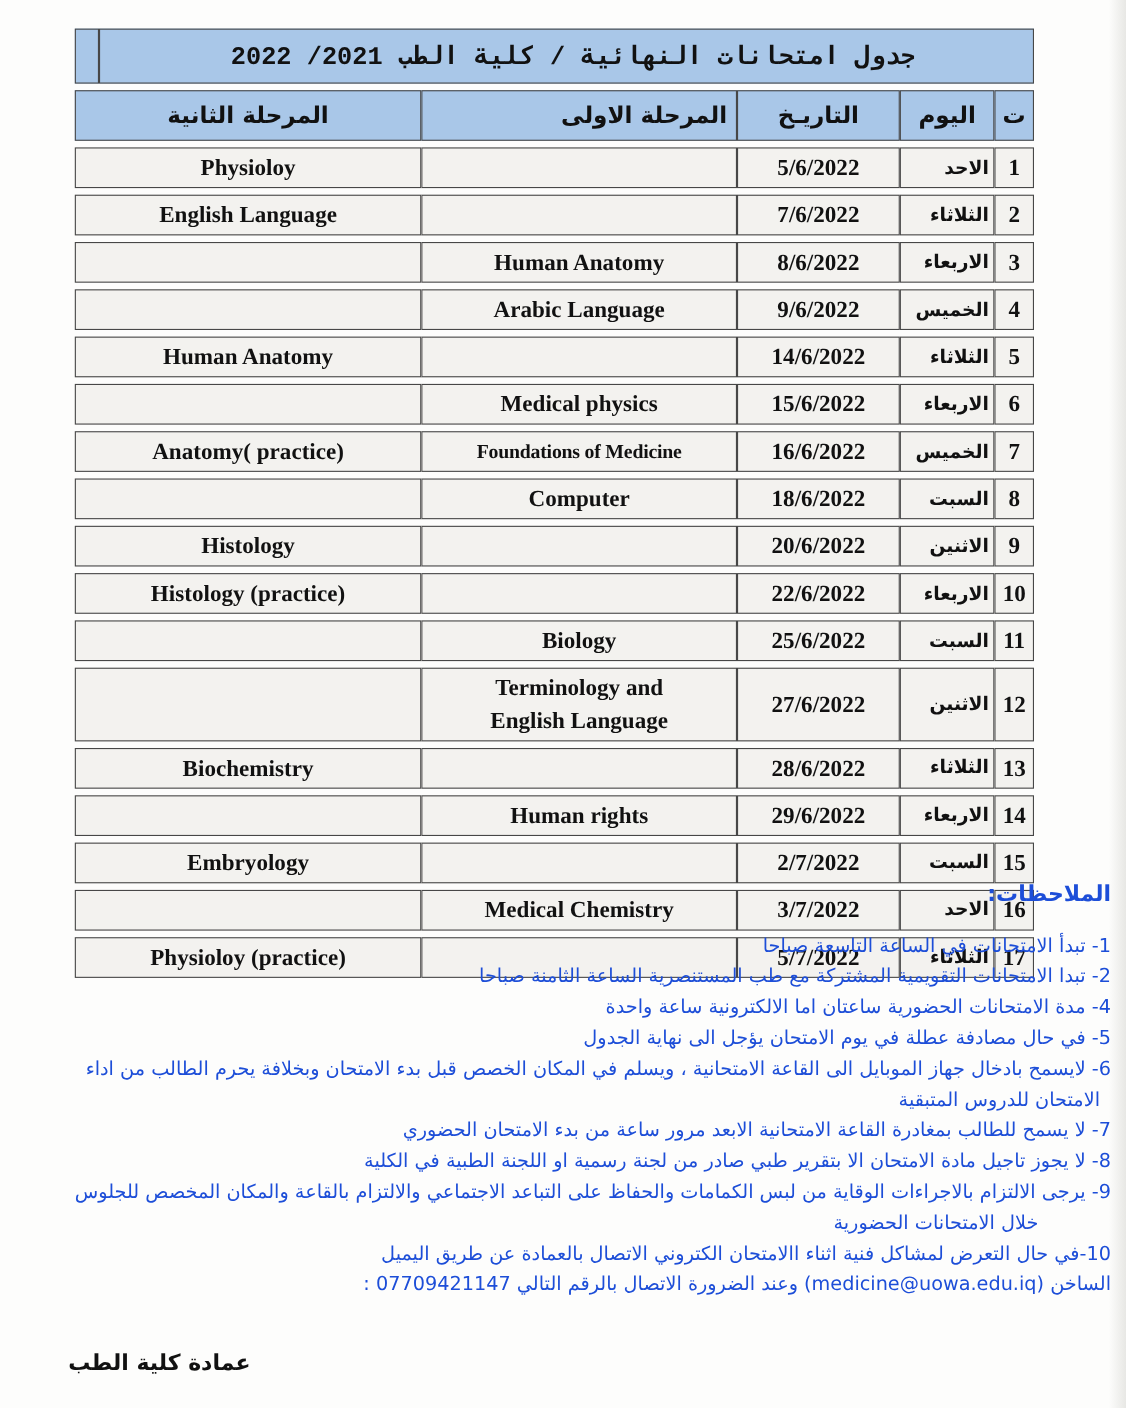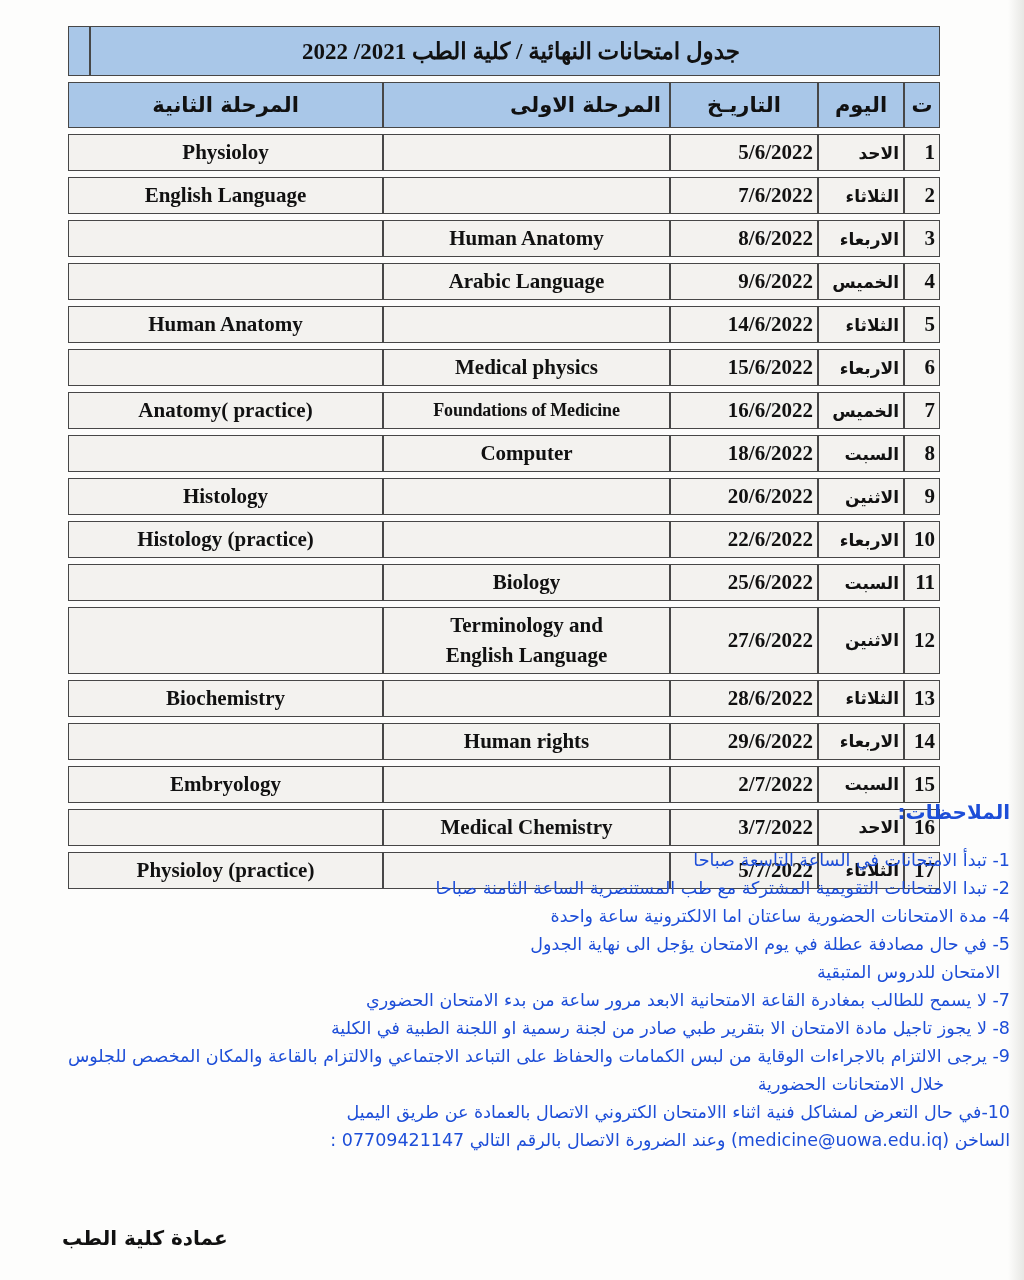--- a/index.html
+++ b/index.html
@@ -37,35 +37,35 @@
     padding:2px 4px;
     vertical-align:middle;
     overflow:hidden;
   }
   tr.title-row td {
     background:var(--header-blue, #a9c7e8);
     height:44px;
     text-align:center;
     font-weight:bold;
     font-size:23px;
-    font-family:Liberation Serif, serif;
+    font-family:Liberation Mono, monospace;
     padding-left:16px;
   }
   tr.head-row th {
     background:var(--header-blue, #a9c7e8);
     height:40px;
     font-weight:bold;
     font-size:21px;
     text-align:center;
   }
   tr.head-row th.h-stage1 { text-align:right; padding-right:8px; }
   tr.data-row td { height:31px; }
   td.cell-num, td.cell-date {
     font-family:"Liberation Serif","DejaVu Sans",serif;
-    font-weight:bold; font-size:21px; text-align:right;
+    font-weight:bold; font-size:21px; text-align:center;
   }
   td.cell-day {
     font-weight:bold; font-size:17px; text-align:right; padding-right:5px;
     white-space:nowrap;
   }
   td.cell-stage1, td.cell-stage2 {
     direction:ltr; text-align:center;
     font-family:"Liberation Serif","DejaVu Sans",serif;
     font-weight:bold; font-size:21px;
     line-height:1.45;
@@ -245,20 +245,21 @@
       </tbody>
   </table>
 
   <div class="notes">
     <div class="notes-heading">الملاحظات:</div>
     <div>
         <div class="note-line indent-0">1- تبدأ الامتحانات في الساعة التاسعة صباحا</div>
         <div class="note-line indent-0">2- تبدا الامتحانات التقويمية المشتركة مع طب المستنصرية الساعة الثامنة صباحا</div>
         <div class="note-line indent-0">4- مدة الامتحانات  الحضورية ساعتان  اما الالكترونية ساعة واحدة</div>
         <div class="note-line indent-0">5- في حال مصادفة عطلة في يوم الامتحان يؤجل الى نهاية الجدول</div>
+        <div class="note-line indent-0">6- لايسمح بادخال جهاز الموبايل الى القاعة الامتحانية ، ويسلم في المكان الخصص  قبل  بدء الامتحان وبخلافة يحرم الطالب من اداء</div>
         <div class="note-line indent-1">الامتحان للدروس المتبقية</div>
         <div class="note-line indent-0">7- لا يسمح للطالب بمغادرة القاعة الامتحانية الابعد مرور ساعة من بدء الامتحان الحضوري</div>
         <div class="note-line indent-0">8- لا يجوز تاجيل مادة الامتحان الا بتقرير طبي صادر من لجنة رسمية  او اللجنة الطبية في الكلية</div>
         <div class="note-line indent-0">9- يرجى الالتزام بالاجراءات الوقاية من لبس الكمامات والحفاظ على التباعد الاجتماعي والالتزام بالقاعة والمكان المخصص للجلوس</div>
         <div class="note-line indent-2">خلال الامتحانات الحضورية</div>
         <div class="note-line indent-0">10-في حال التعرض لمشاكل فنية اثناء االامتحان الكتروني الاتصال بالعمادة عن طريق اليميل</div>
         <div class="note-line indent-0">الساخن (medicine@uowa.edu.iq) وعند الضرورة الاتصال بالرقم التالي 07709421147 :</div>
       </div>
   </div>
 

